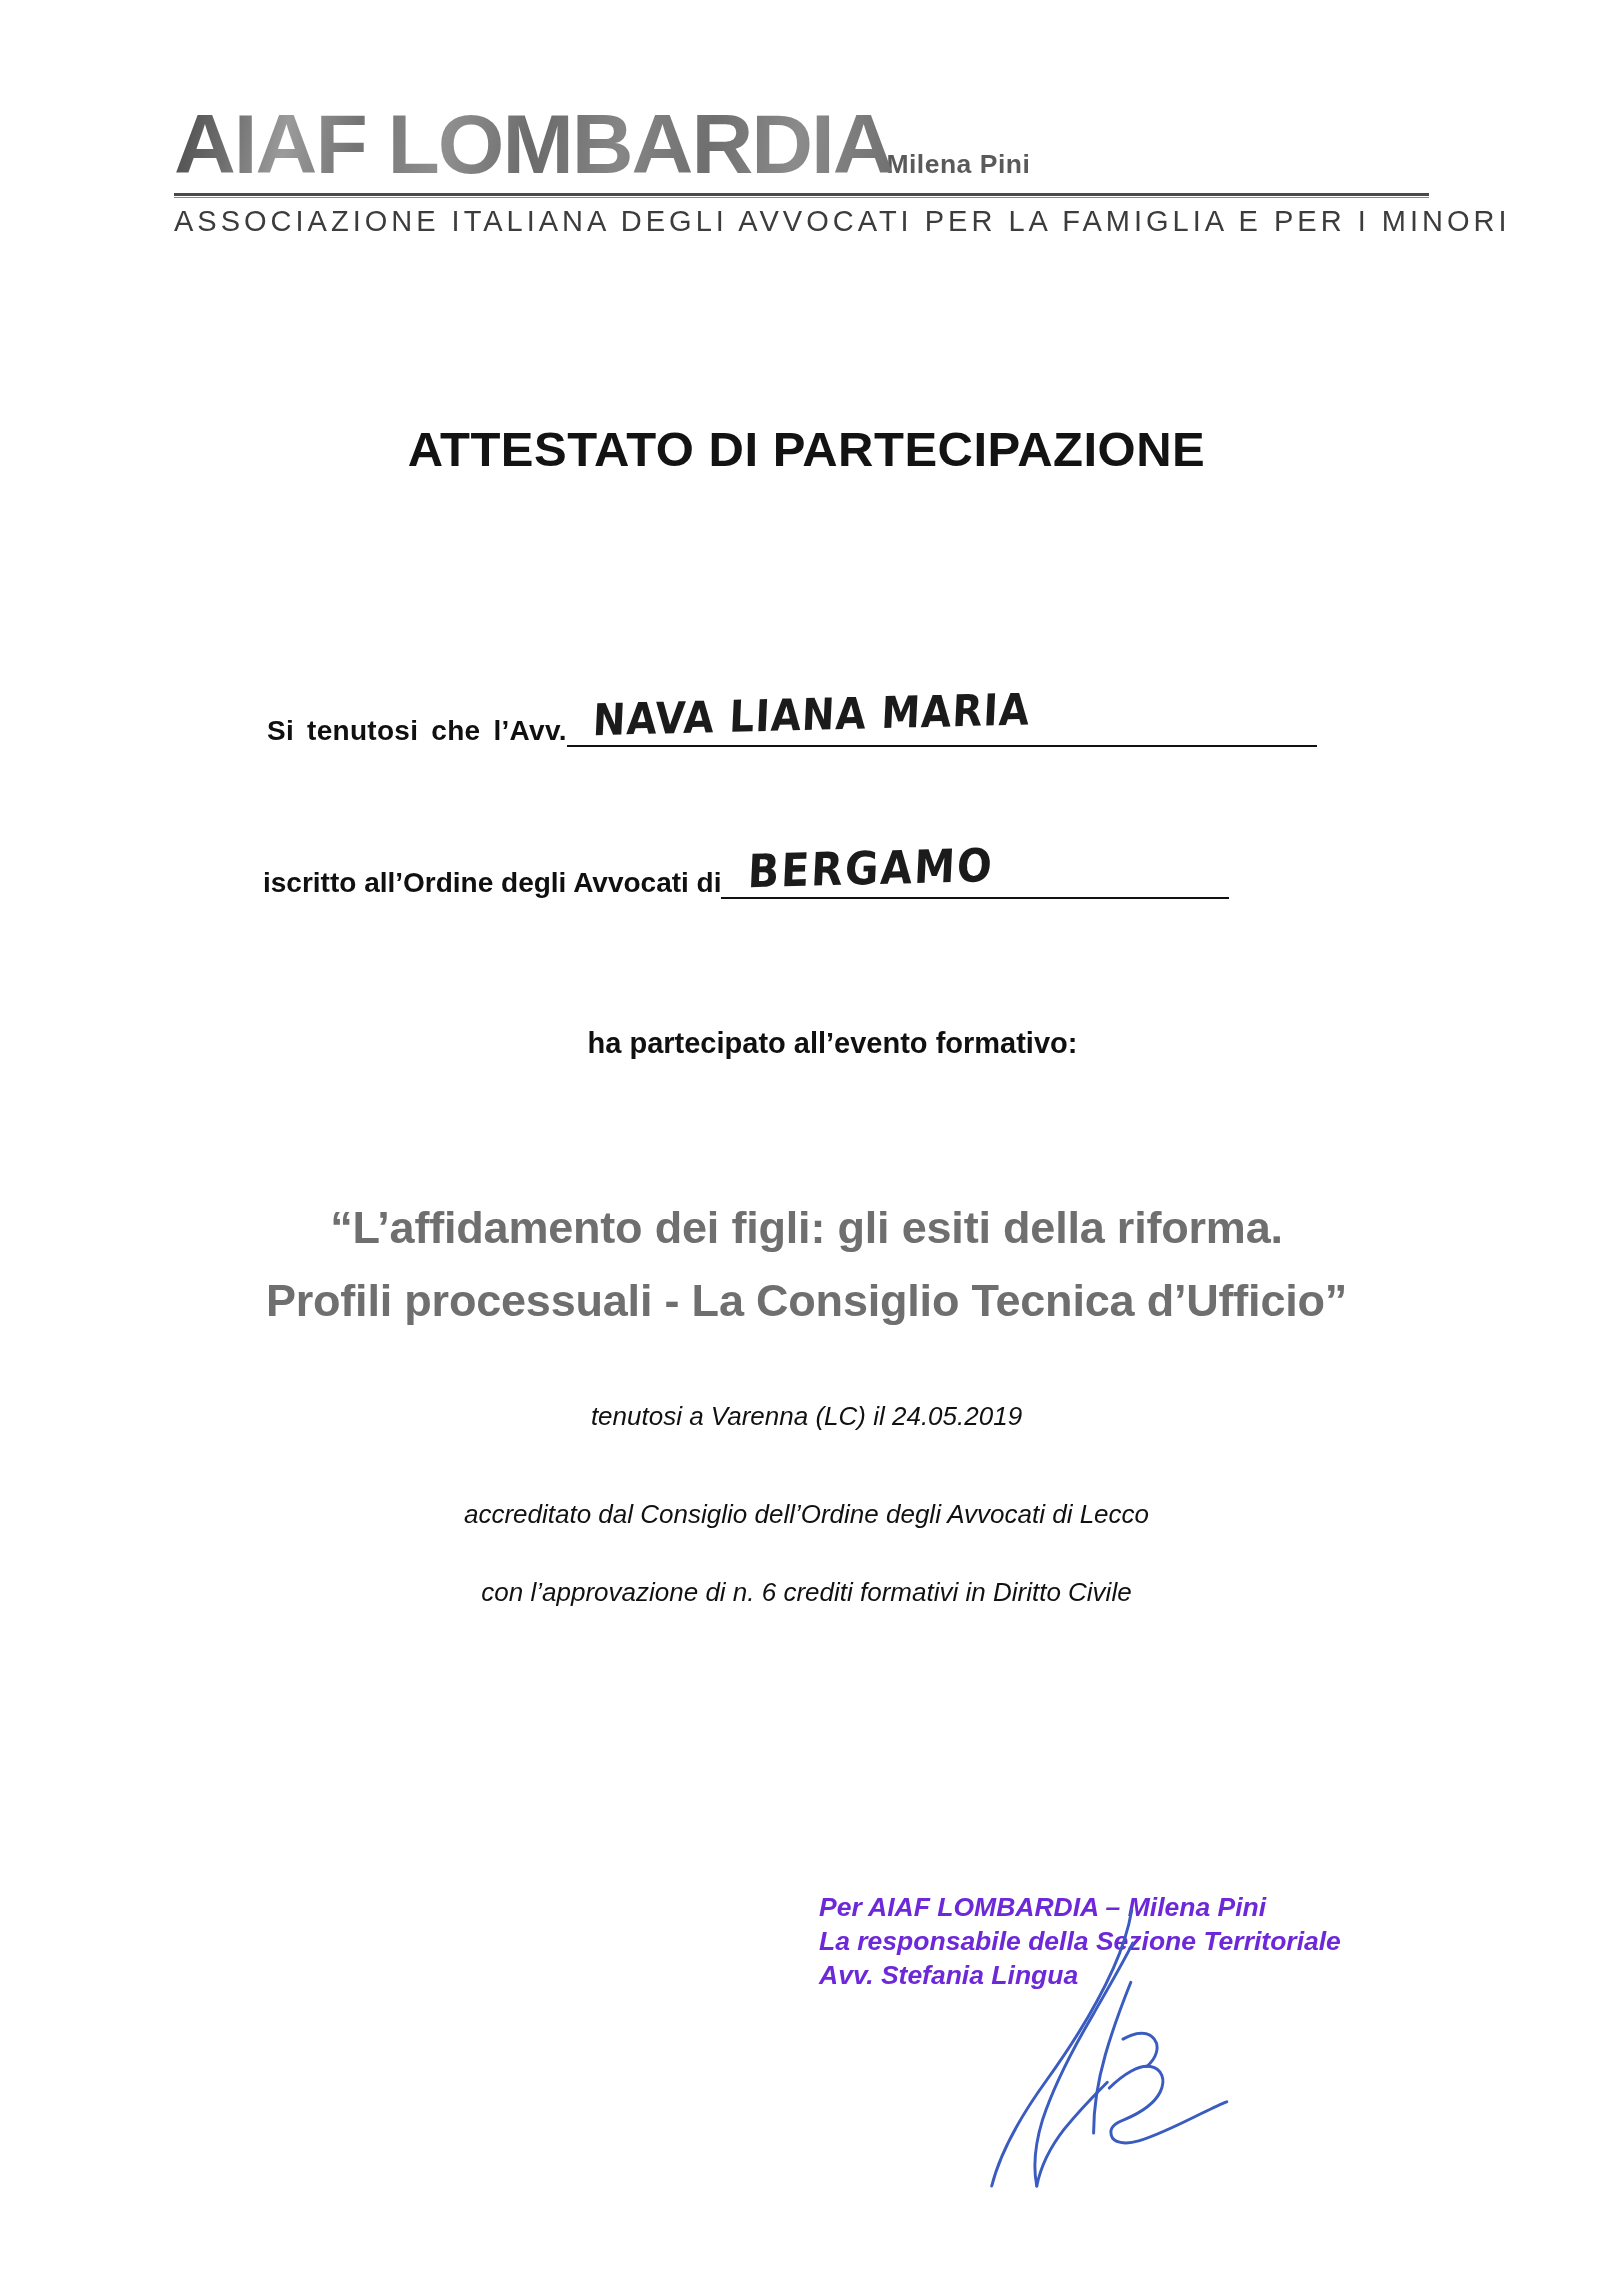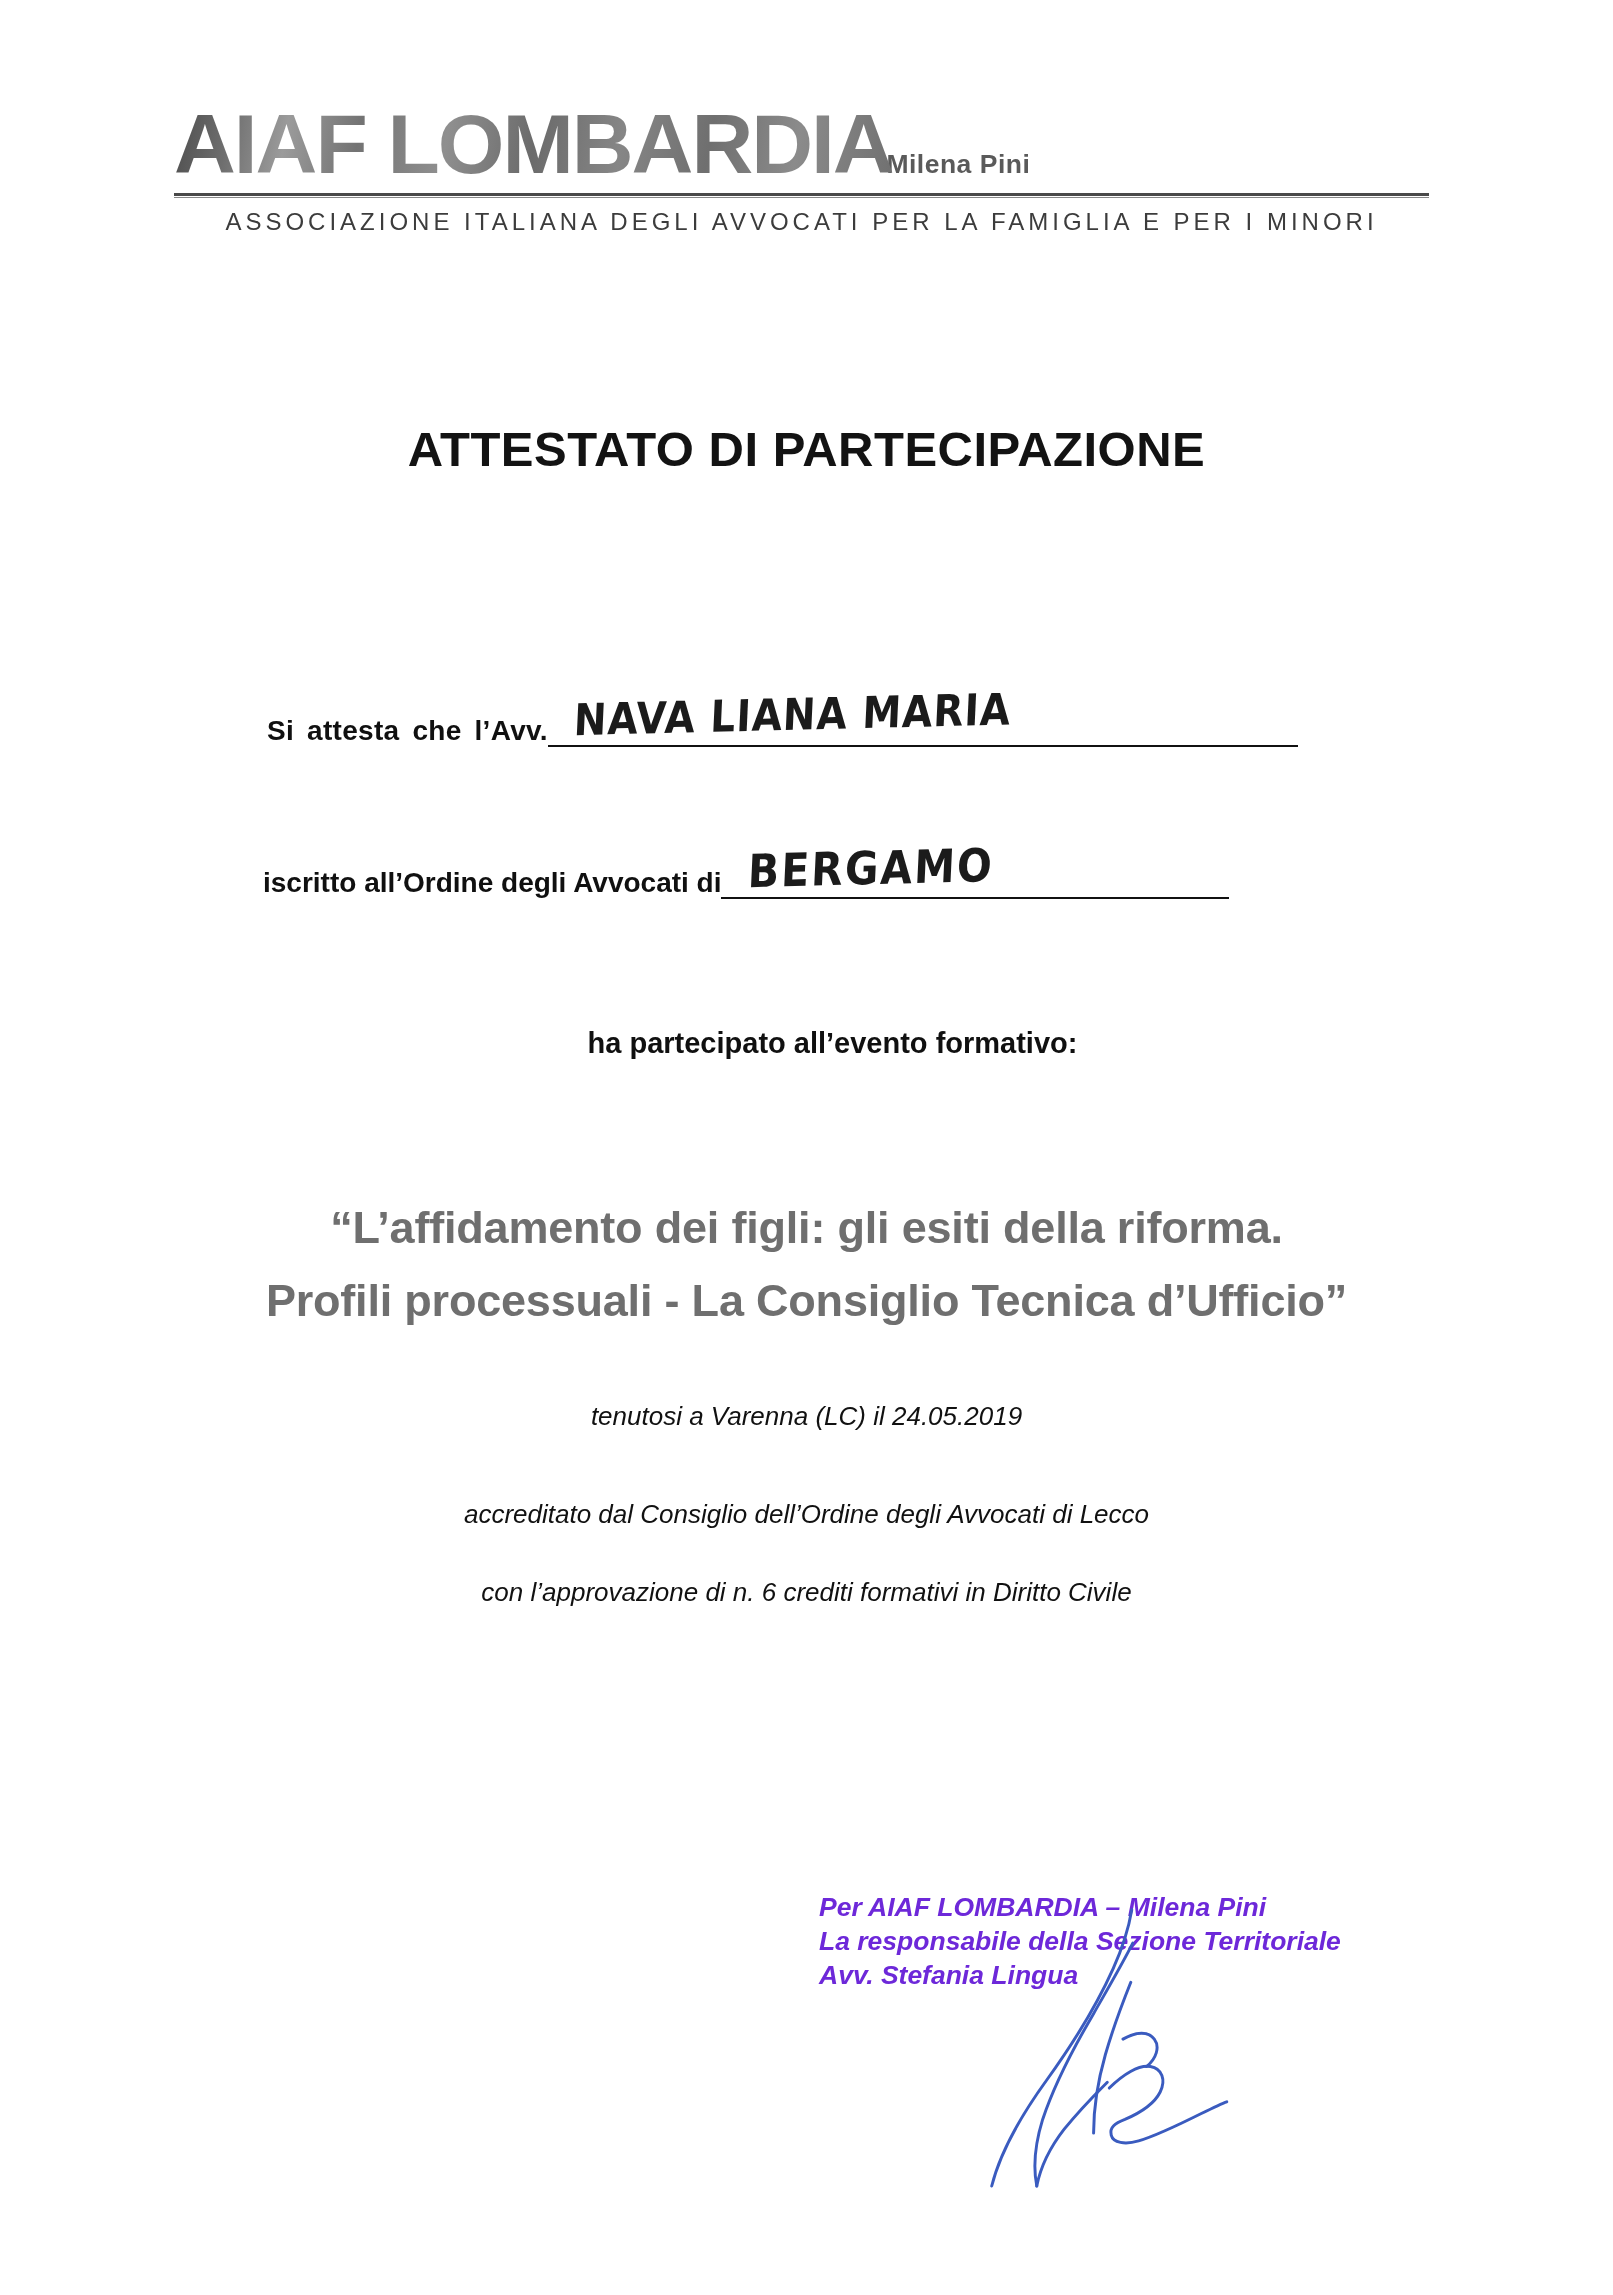--- a/index.html
+++ b/index.html
@@ -79,21 +79,21 @@
     height: 1px;
     background: #888888;
   }
   .tagline {
     position: absolute;
     left: 174px;
     top: 207px;
     width: 1255px;
     text-align: center;
     font-family: "Liberation Sans", sans-serif;
-    font-size: 24px;
+    font-size: 29px;
     line-height: 29px;
     letter-spacing: 4px;
     color: #3c3c3c;
     white-space: nowrap;
   }
 
   
   .cert-title {
     position: absolute;
     left: 0;
@@ -240,21 +240,21 @@
       <span class="logo-sub">Milena Pini</span>
     </div>
     <div class="logo-rule"></div>
     <div class="logo-rule-thin"></div>
     <div class="tagline">ASSOCIAZIONE ITALIANA DEGLI AVVOCATI PER LA FAMIGLIA E PER I MINORI</div>
   </div>
 
   <div class="cert-title">ATTESTATO DI PARTECIPAZIONE</div>
 
   <div class="field-line" id="name-row">
-    <span class="field-label spaced">Si attesta che l’Avv.</span>
+    <span class="field-label spaced">Si tenutosi che l’Avv.</span>
     <span class="field-blank">
       <span class="handwrite">NAVA  LIANA MARIA</span>
     </span>
   </div>
 
   <div class="field-line" id="ordine-row">
     <span class="field-label">iscritto all’Ordine degli Avvocati di</span>
     <span class="field-blank">
       <span class="handwrite">BERGAMO</span>
     </span>

